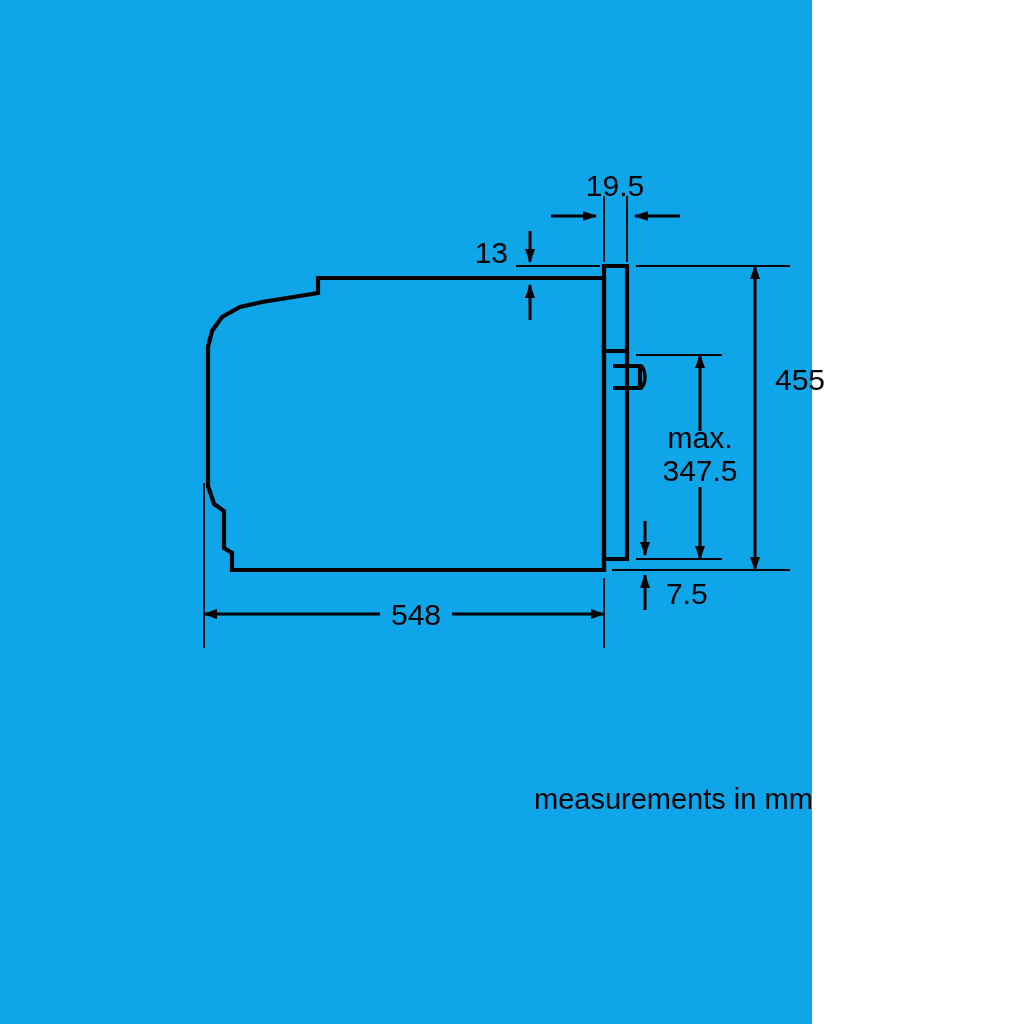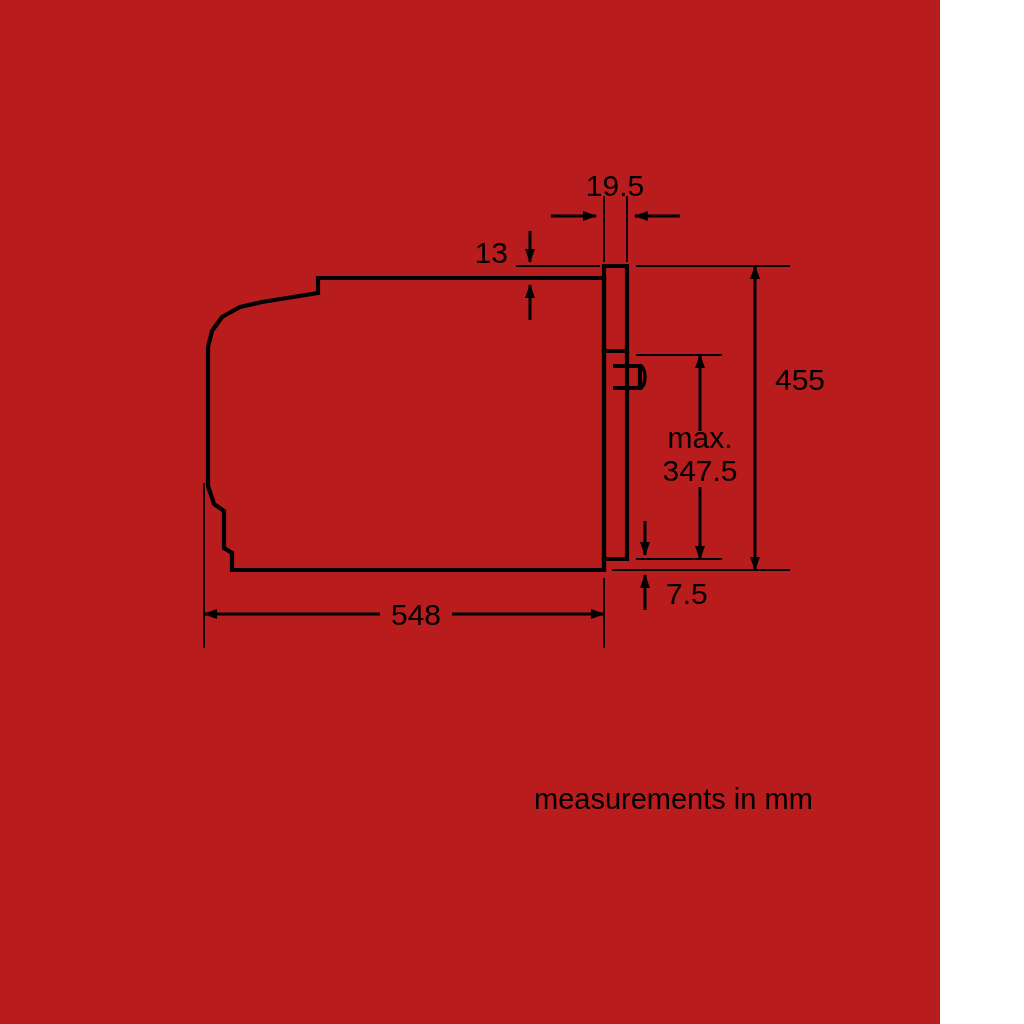--- a/index.html
+++ b/index.html
@@ -9,23 +9,23 @@
   }
   body {
     width: 1024px;
     height: 1024px;
     font-family: "Liberation Sans", sans-serif;
     color: #000000;
     overflow: hidden;
   }
   #drawing-root {
     position: relative;
-    width: 940px;
+    width: 812px;
     height: 1024px;
-    background: #b91c1c;
+    background: #0ea5e9;
   }
   svg.tech-drawing {
     display: block;
     width: 1024px;
     height: 1024px;
   }
   text.dim-label {
     font-family: "Liberation Sans", sans-serif;
     font-size: 30px;
     fill: #000000;

